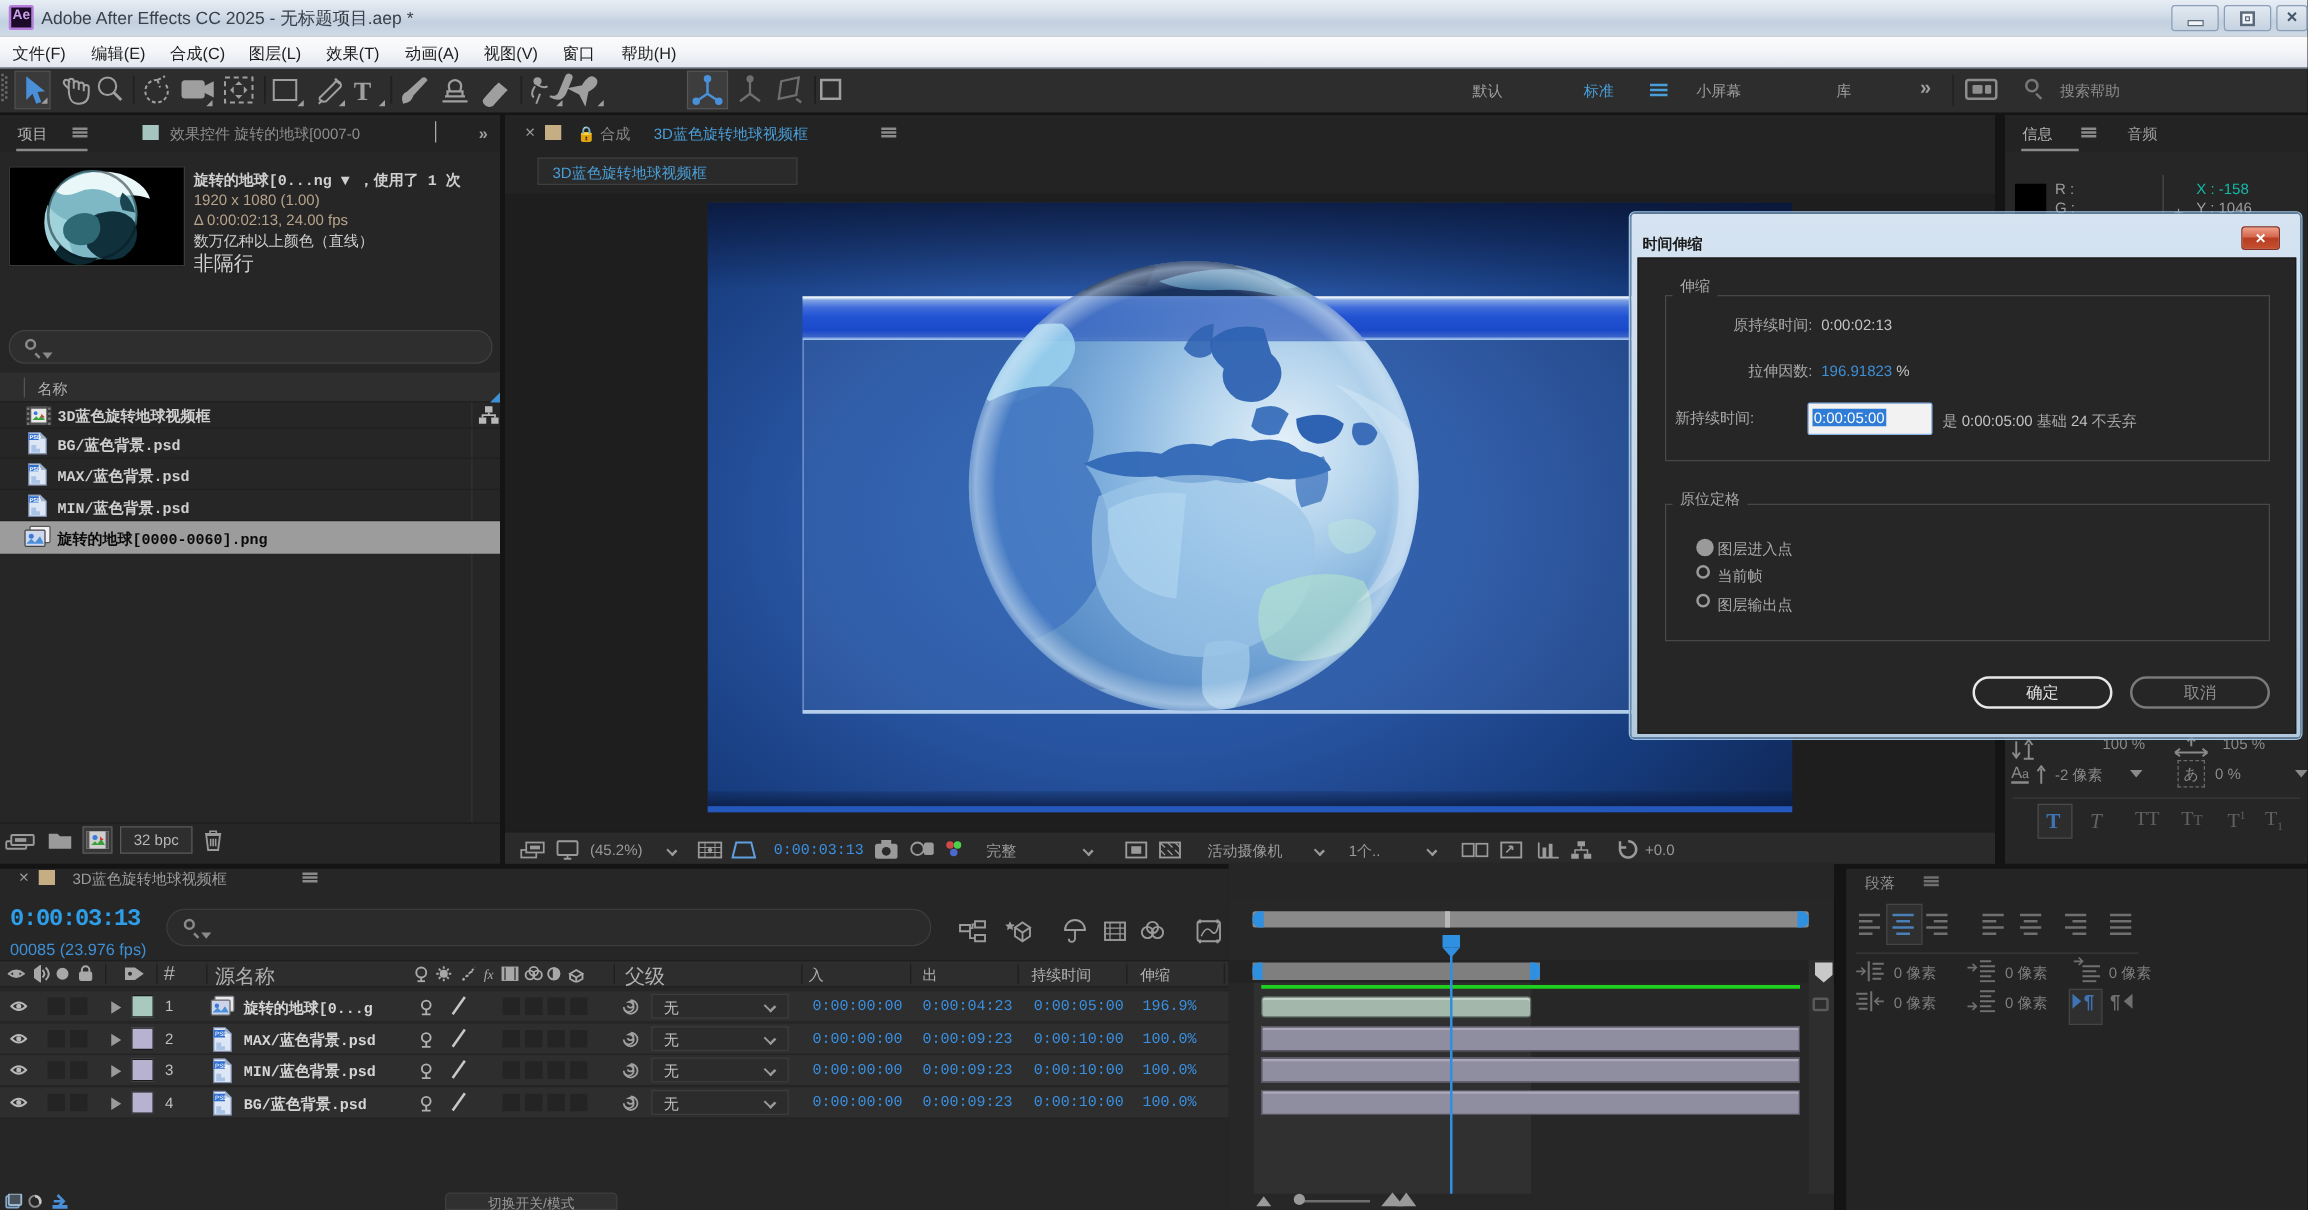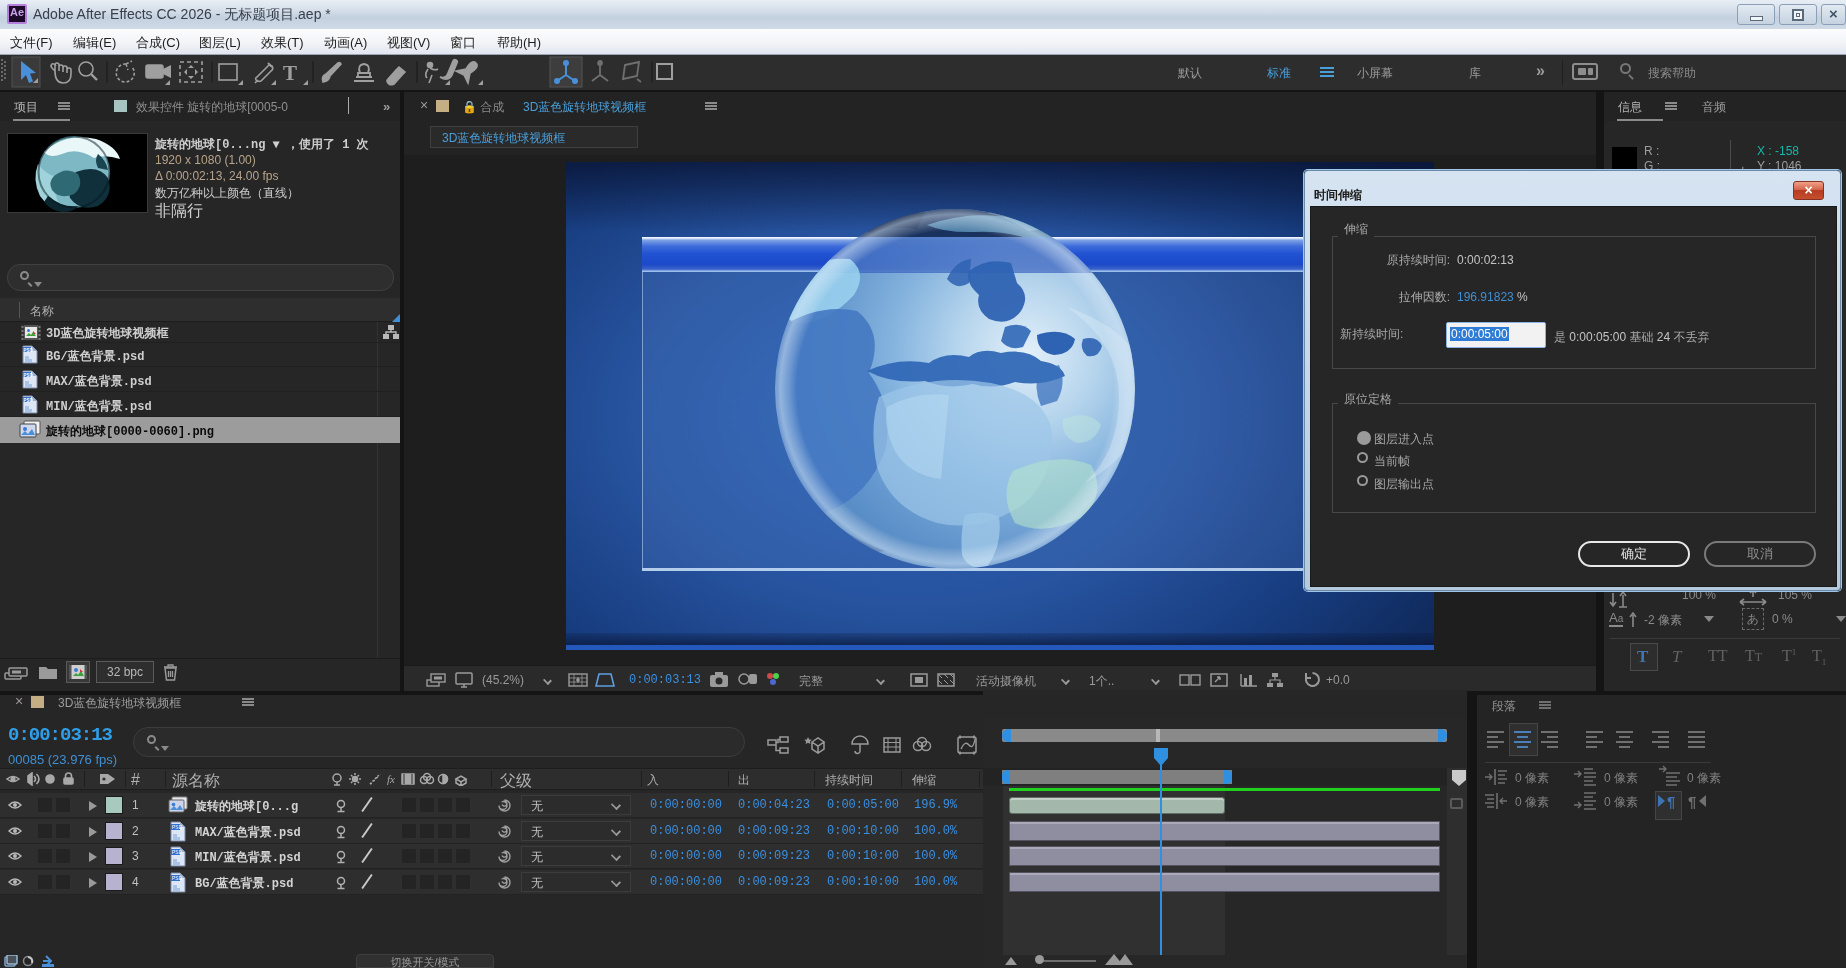--- a/index.html
+++ b/index.html
@@ -11,21 +11,21 @@
 .blue { color:#4a9fd9; }
 svg { display:block; }
 </style>
 </head>
 <body>
 
 <div class="abs" id="titlebar" style="left:0;top:0;width:1846px;height:29px;
   background:linear-gradient(#e8eef5 0%,#d3dde9 40%,#c3d0df 60%,#cfdae6 100%);">
   <div class="abs" style="left:7px;top:4px;width:20px;height:20px;background:#1c0b28;border:2px solid #b57edd;border-radius:2px;"></div>
   <div class="abs" style="left:10px;top:6px;font-size:11px;font-weight:bold;color:#c9a1e8;">Ae</div>
-  <div class="abs" style="left:33px;top:6px;font-size:14px;color:#39404a;">Adobe After Effects CC 2026 - 无标题项目.aep *</div>
+  <div class="abs" style="left:33px;top:6px;font-size:14px;color:#39404a;">Adobe After Effects CC 2025 - 无标题项目.aep *</div>
 
   <div class="abs" style="left:1737px;top:4px;width:38px;height:21px;background:linear-gradient(#e2eaf2,#c5d2e0);border:1px solid #8ba0b8;border-radius:3px;">
     <div class="abs" style="left:12px;top:11px;width:13px;height:5px;background:#f2f5f8;border:1px solid #5a6a7a;"></div>
   </div>
   <div class="abs" style="left:1779px;top:4px;width:38px;height:21px;background:linear-gradient(#e2eaf2,#c5d2e0);border:1px solid #8ba0b8;border-radius:3px;">
     <div class="abs" style="left:12px;top:4px;width:12px;height:12px;border:2px solid #5a6a7a;background:#f2f5f8;"></div>
     <div class="abs" style="left:16px;top:8px;width:4px;height:4px;border:1px solid #5a6a7a;"></div>
   </div>
   <div class="abs" style="left:1821px;top:4px;width:25px;height:21px;background:linear-gradient(#e2eaf2,#c5d2e0);border:1px solid #8ba0b8;border-radius:3px;color:#44566a;font-weight:bold;font-size:15px;text-align:center;line-height:18px;">×</div>
 </div>
@@ -143,21 +143,21 @@
 </div>
 
 <div class="panel" id="leftpanel" style="left:0;top:92px;width:400px;height:599px;background:#262626;">
   <div class="abs" style="left:0;top:0;width:400px;height:29px;background:#232323;"></div>
   <div class="abs" style="left:14px;top:7px;font-size:12px;color:#b5b5b5;">项目</div>
   <div class="abs" style="left:13px;top:27px;width:57px;height:2px;background:#8a8a8a;"></div>
   <div class="abs" style="left:58px;top:10px;width:12px;height:8px;border-top:2px solid #8a8a8a;border-bottom:2px solid #8a8a8a;">
       <div style="margin-top:1px;height:2px;background:#8a8a8a;"></div>
     </div>
   <div class="abs" style="left:114px;top:8px;width:13px;height:12px;background:#a6c5c0;"></div>
-  <div class="abs tabtxt" style="left:136px;top:7px;color:#8f8f8f;">效果控件 旋转的地球[0005-0</div>
+  <div class="abs tabtxt" style="left:136px;top:7px;color:#8f8f8f;">效果控件 旋转的地球[0007-0</div>
   <div class="abs" style="left:348px;top:5px;width:1px;height:17px;background:#aaa;"></div>
   <div class="abs" style="left:383px;top:7px;color:#9d9d9d;font-size:13px;font-weight:bold;">»</div>
 
   <div class="abs" style="left:7px;top:41px;width:141px;height:80px;background:#000;border:1px solid #3a3a3a;">
     <svg width="139" height="78" viewBox="0 0 139 78">
       <circle cx="66" cy="38" r="36" fill="#7db8c4"></circle>
       <path d="M36 18 q22 -20 52 -13 q20 7 24 20 q-15 -5 -26 -1 q-17 -11 -32 -4 q-12 5 -18 -2z" fill="#eaf7f8"></path>
       <path d="M30 30 q-6 16 2 32 q8 12 22 14 q-10 -18 -8 -34 q-8 -2 -16 -12z" fill="#9fd2da"></path>
       <path d="M68 38 q22 -8 32 6 q6 18 -10 28 q-18 6 -28 -8 q-4 -16 6 -26z" fill="#10303c"></path>
       <path d="M46 42 q12 -10 24 -2 q6 12 -4 20 q-14 6 -22 -4q-4 -8 2 -14z" fill="#2f6a74"></path>
@@ -366,21 +366,21 @@
         <path d="M500 140 q52 36 52 90 q0 54 -34 86 q62 -36 62 -90 q0 -58 -80 -86z" fill="#eaf6fc" opacity="0.3"></path>
       </g>
       <circle cx="388" cy="222" r="180" fill="url(#grim)"></circle>
     </svg>
 
     <div class="abs" style="left:0;top:471px;width:868px;height:12px;background:linear-gradient(rgba(10,25,60,0.2),rgba(10,25,60,0.75));"></div>
     <div class="abs" style="left:0;top:483px;width:868px;height:5px;background:#2458bc;"></div>
   </div>
 
   <div class="abs" style="left:0;top:573px;width:1192px;height:26px;background:#2a2a2a;border-top:1px solid #1a1a1a;"></div>
-  <div id="compbar" class="abs" style="left:14px;top:575px;width:1084px;height:24px;font-size:12px;color:#9a9a9a;">
+  <div id="compbar" class="abs" style="left:4px;top:575px;width:1084px;height:24px;font-size:12px;color:#9a9a9a;">
     <svg class="abs" style="left:8px;top:5px;" width="22" height="16" viewBox="0 0 22 16">
         <rect x="1" y="8" width="12" height="6" fill="none" stroke="#9a9a9a" stroke-width="1.4"></rect>
         <rect x="5" y="2" width="14" height="8" fill="#2a2a2a" stroke="#9a9a9a" stroke-width="1.4"></rect>
         <rect x="8" y="4.5" width="8" height="3" fill="#9a9a9a"></rect>
       </svg>
     <svg class="abs" style="left:36px;top:5px;" width="20" height="16" viewBox="0 0 20 16">
         <rect x="2" y="1" width="16" height="11" rx="1" fill="none" stroke="#9a9a9a" stroke-width="1.5"></rect>
         <path d="M7 15 h6 M10 12 v3" stroke="#9a9a9a" stroke-width="1.5"></path>
       </svg>
     <div class="abs" style="left:64px;top:6px;">(45.2%)</div>

